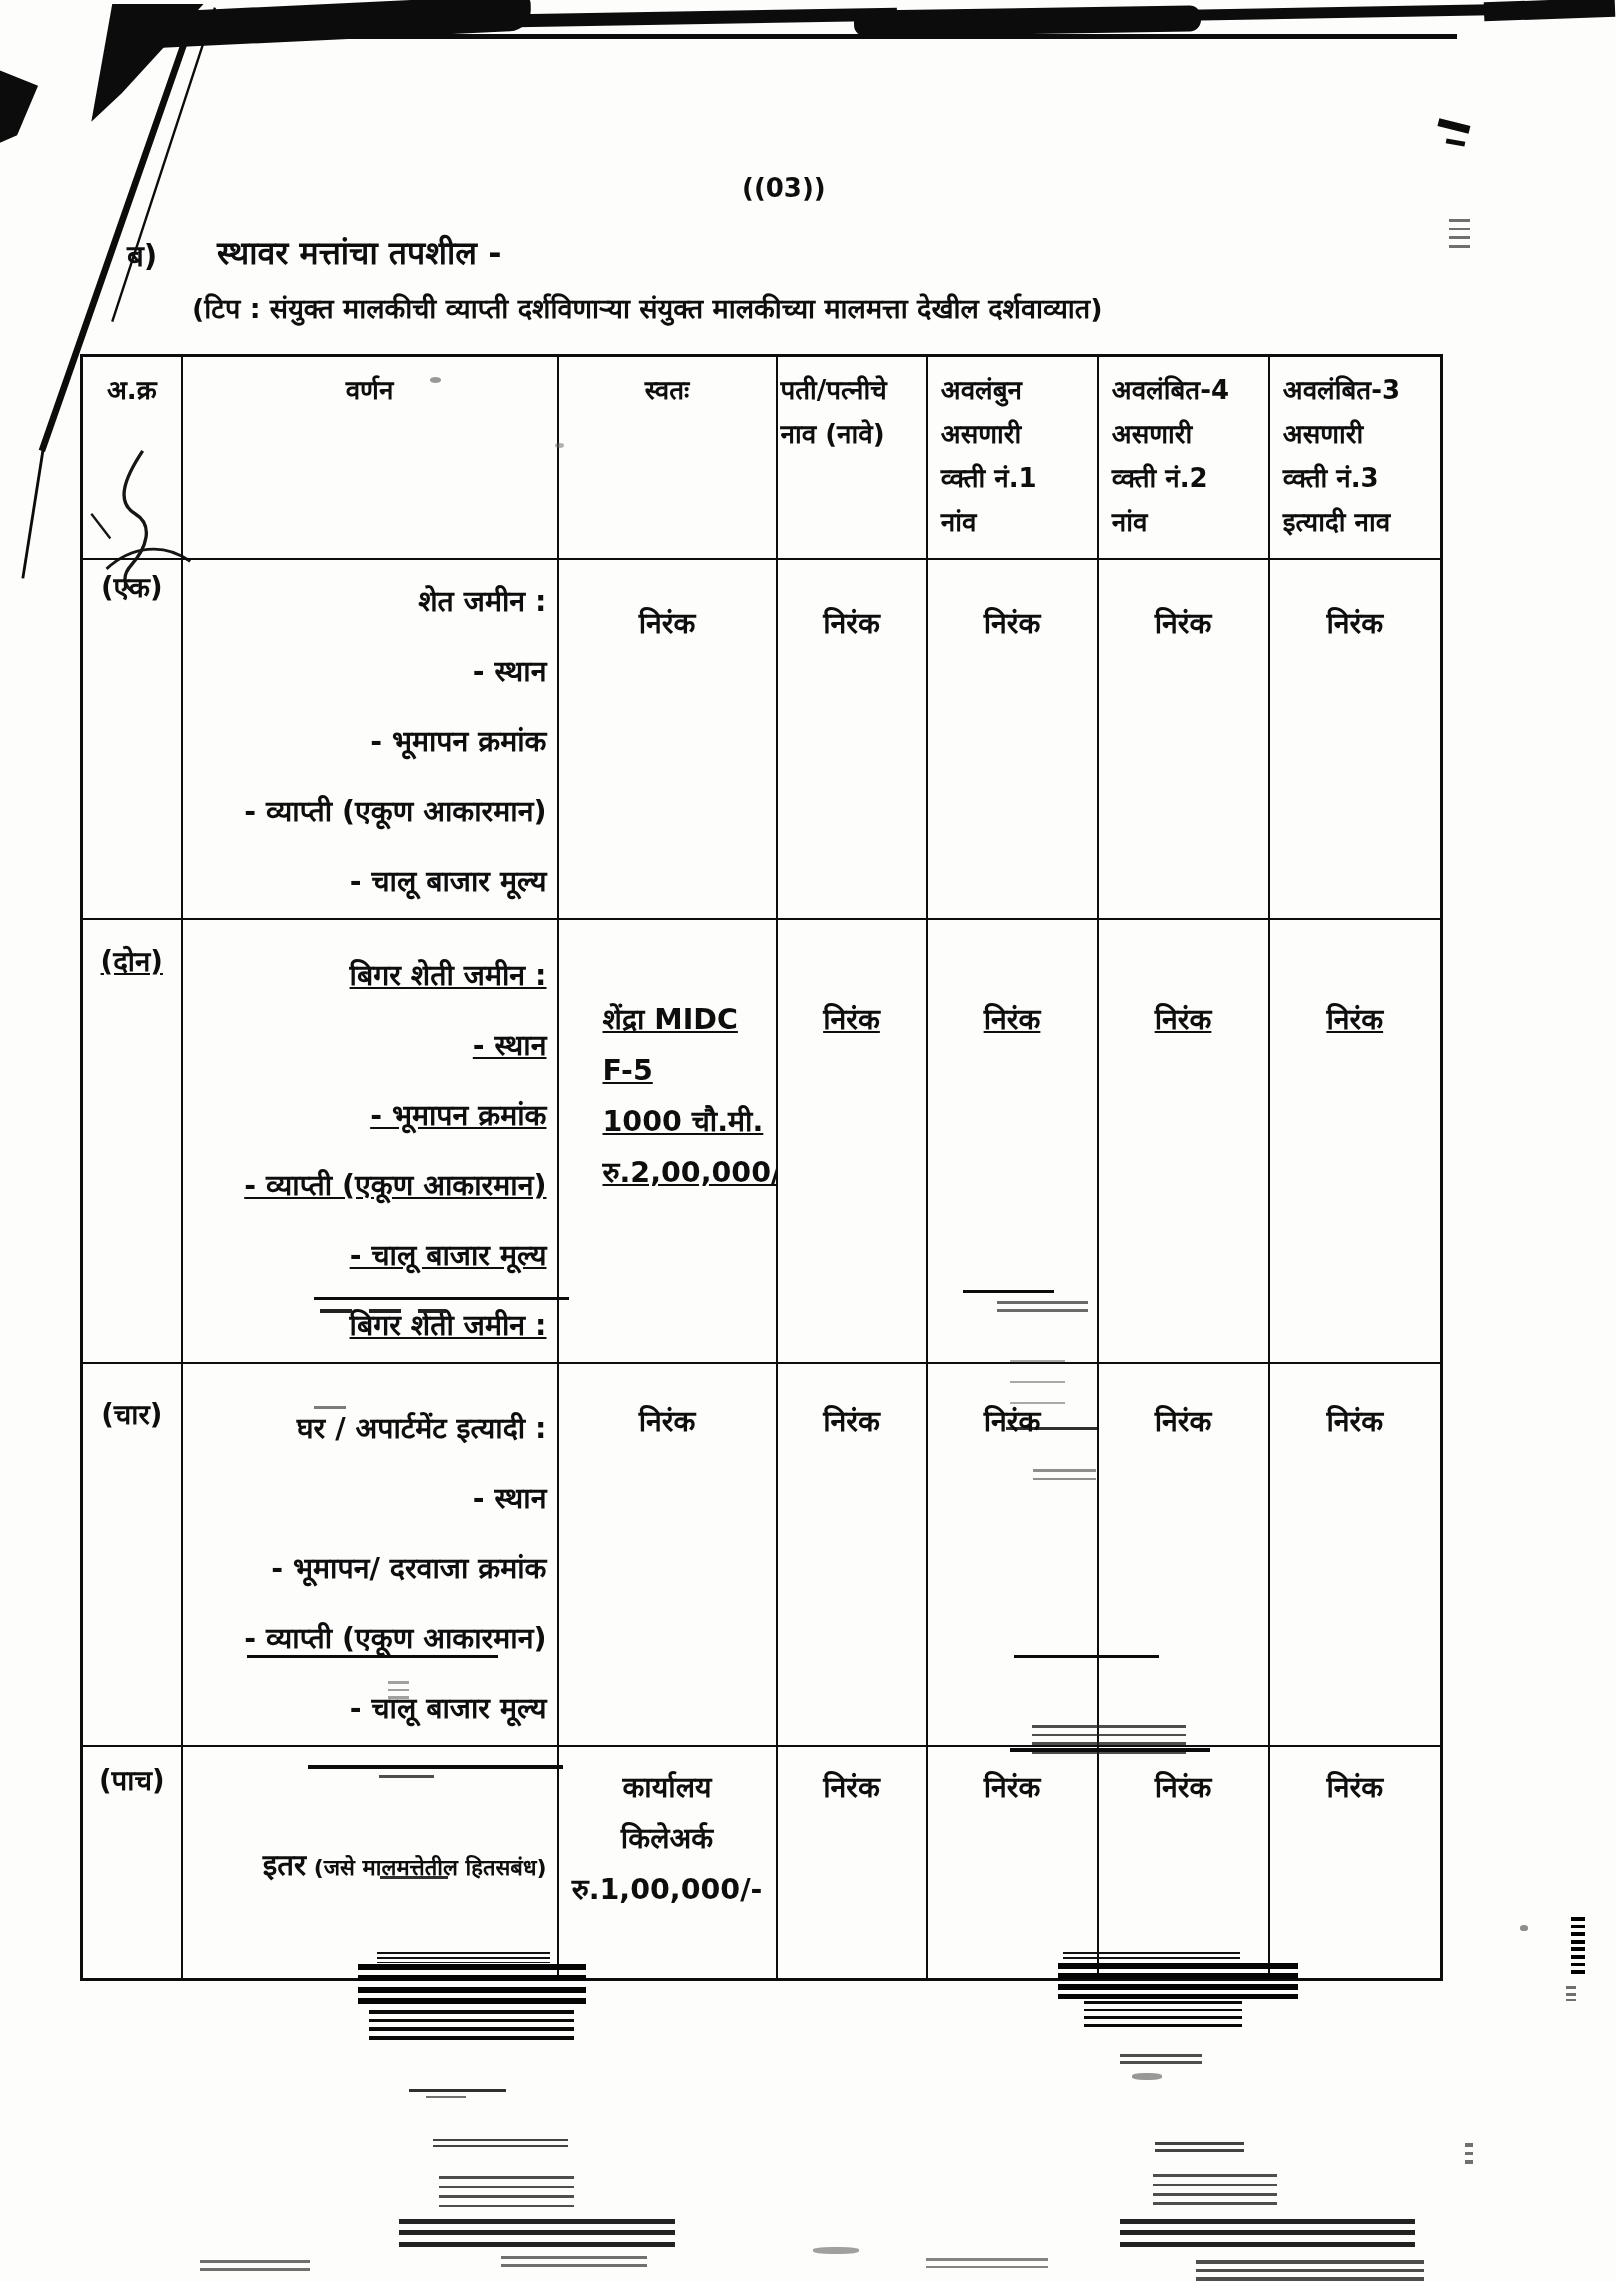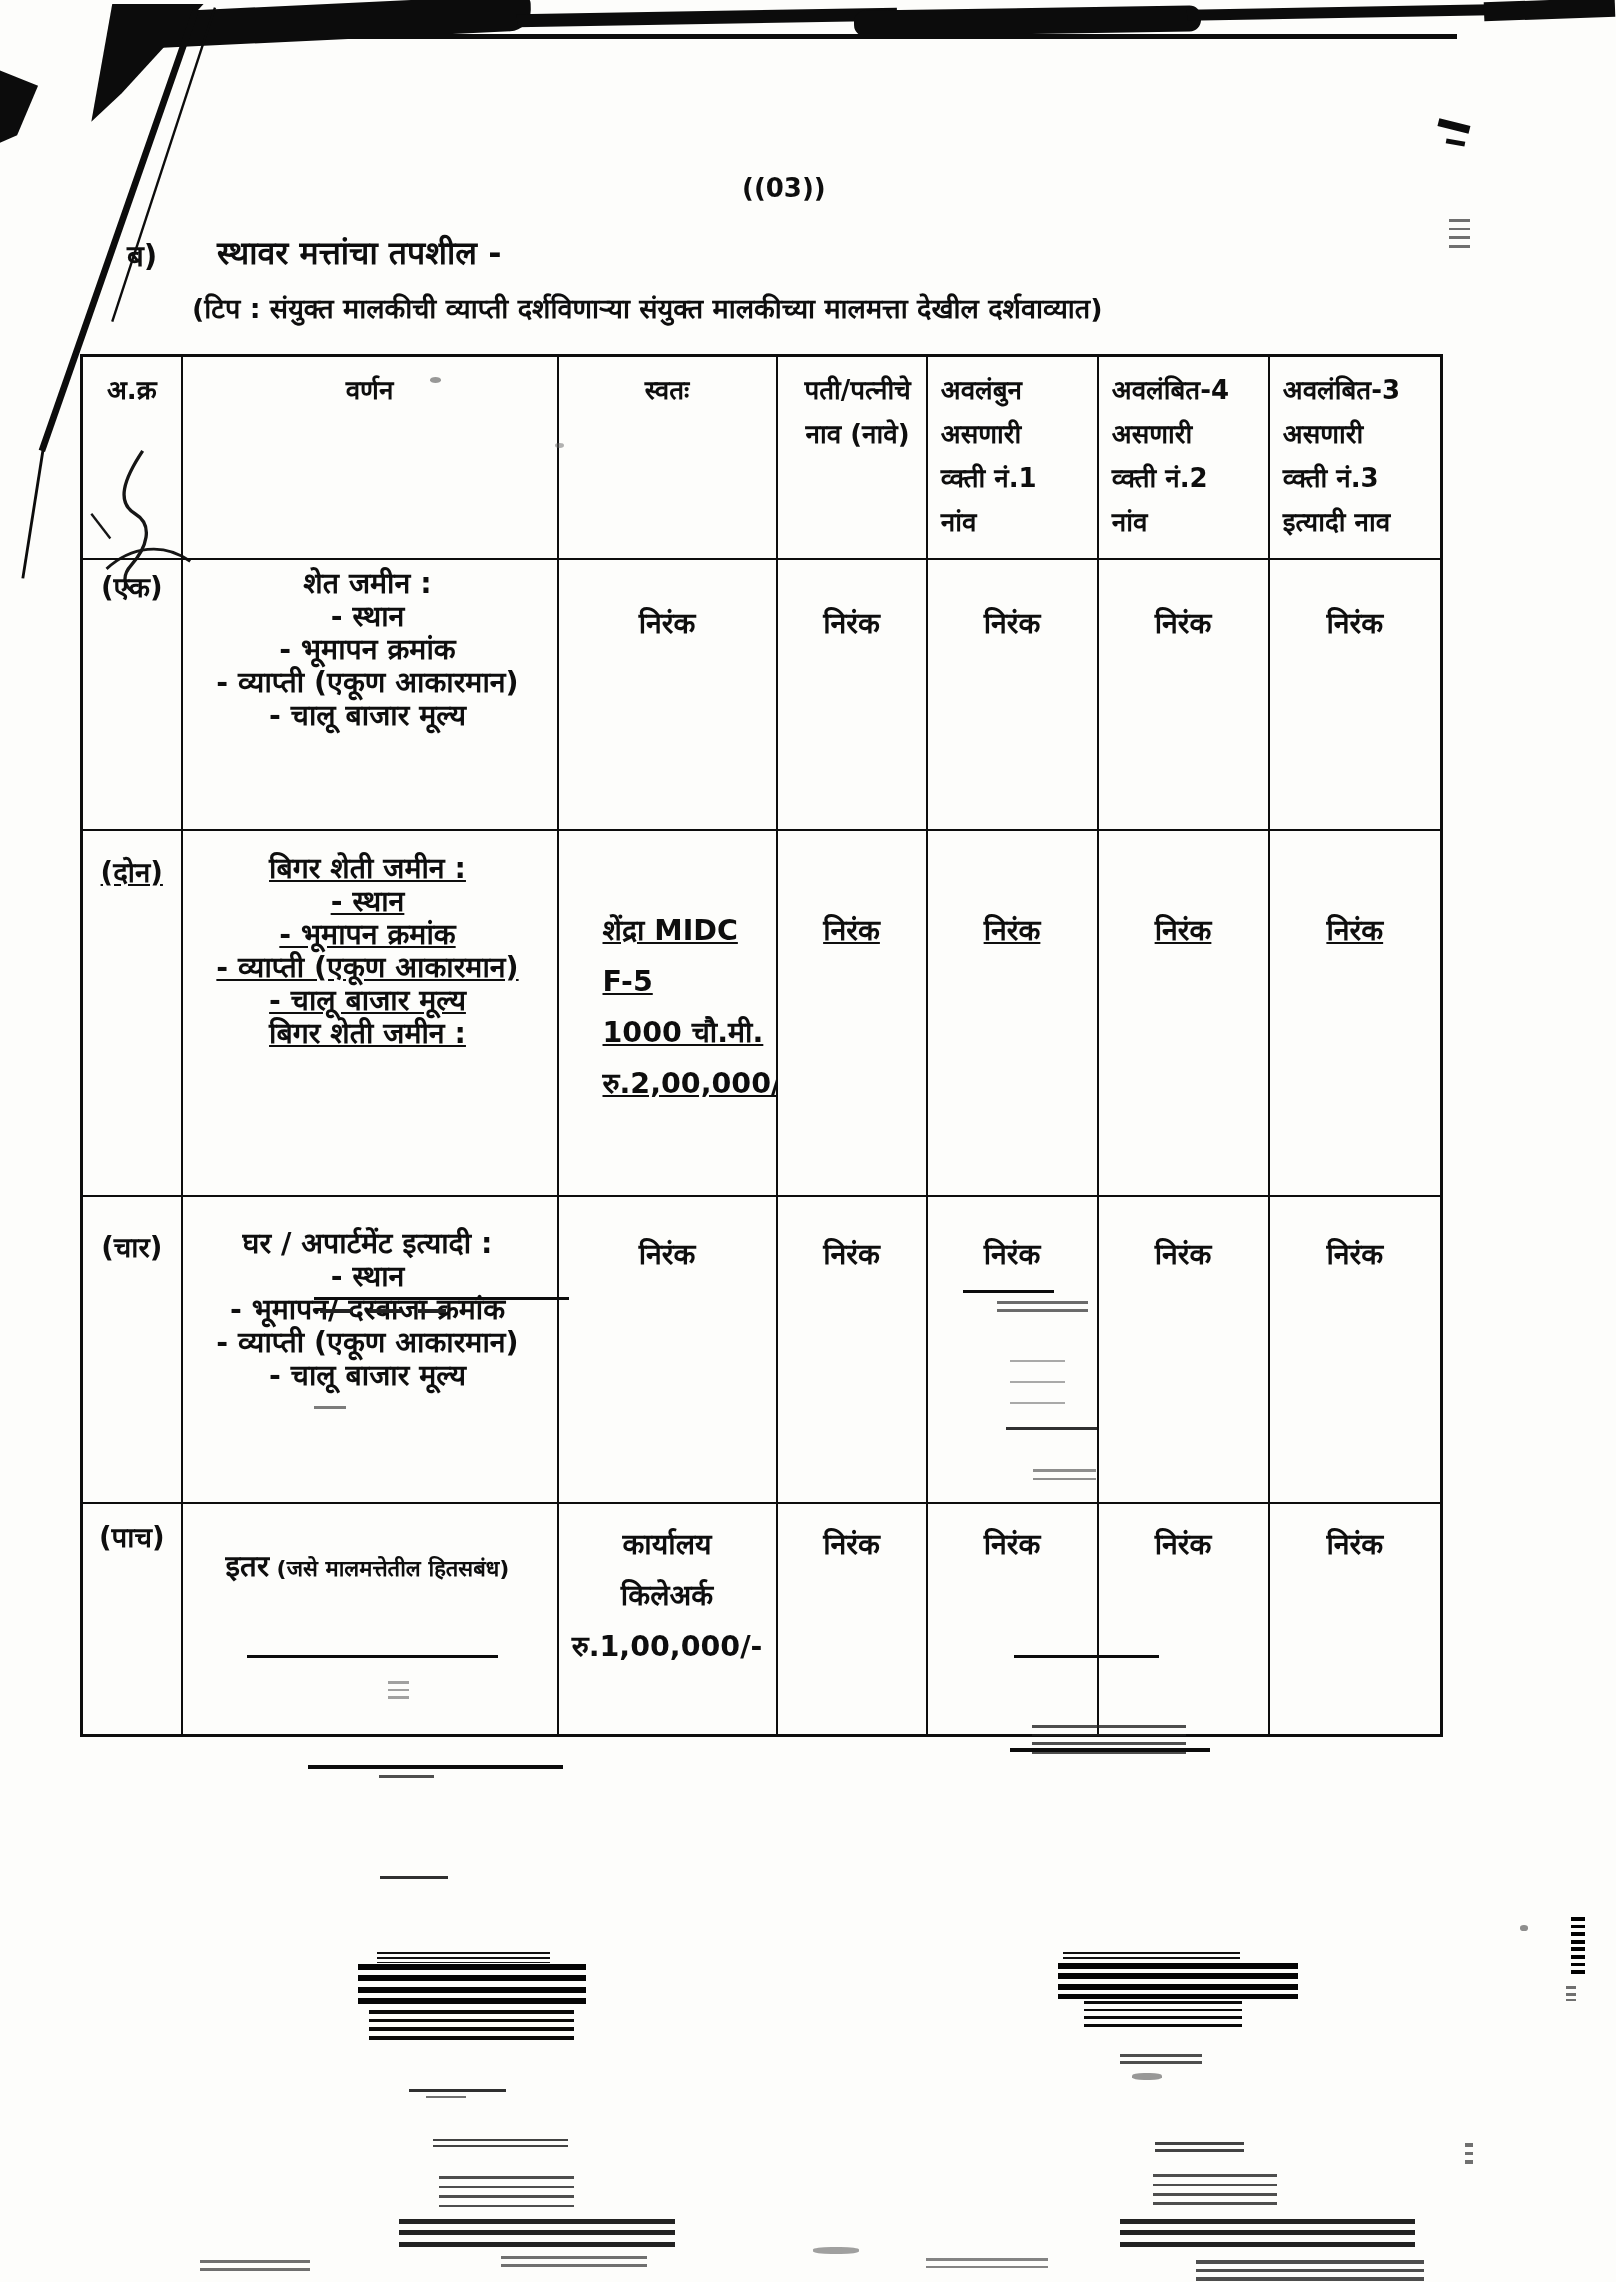--- a/index.html
+++ b/index.html
@@ -14,24 +14,24 @@
            font-size:26px;font-weight:bold;}
   .sec{position:absolute;left:127px;top:234px;font-size:29.5px;font-weight:bold;}
   .title{position:absolute;left:217px;top:230px;font-size:32px;font-weight:bold;text-align:right;}
   .note{position:absolute;left:192px;top:289px;font-size:27px;font-weight:bold;}
 
   table.main{position:absolute;left:80px;top:354px;width:1360px;
              border-collapse:collapse;table-layout:fixed;font-weight:bold;
              border:3.8px solid #0d0d0d;}
   .main th,.main td{border:2.9px solid #0d0d0d;vertical-align:top;white-space:pre-line;overflow:hidden;}
   .main th{font-size:26px;line-height:44px;padding-top:11.4px;text-align:center;font-weight:bold;}
-  th.cL{text-align:center;padding-left:14px;padding-right:1.9px;}
+  th.cL{text-align:left;padding-left:3px;padding-right:1.9px;}
   th.cI{text-align:left;padding-left:13.3px;}
   td.sn{font-size:27.6px;text-align:center;}
-  td.desc{font-size:28.5px;line-height:33px;text-align:center;padding-left:16px;padding-right:20px;}
+  td.desc{font-size:28.5px;line-height:70px;text-align:right;padding-left:16px;padding-right:10px;}
   td.val{font-size:28.5px;line-height:51px;text-align:center;}
   td.self-left{text-align:left;padding-left:44px;}
   .small-note{font-size:22px;margin-left:7.6px;}
   .main-term{font-size:29.5px;}
 
   tr.hrow{height:203px;}
   tr.r1{height:271px;} tr.r2{height:366px;text-decoration:underline;} tr.r3{height:385px;}
   tr.r4{height:307px;} tr.r5{height:233px;}
   .r1 .lab{padding-top:7.6px;}  .r1 .val{padding-top:38px;}
   .r2 .lab{padding-top:21px;} .r2 .val{padding-top:74px;}

